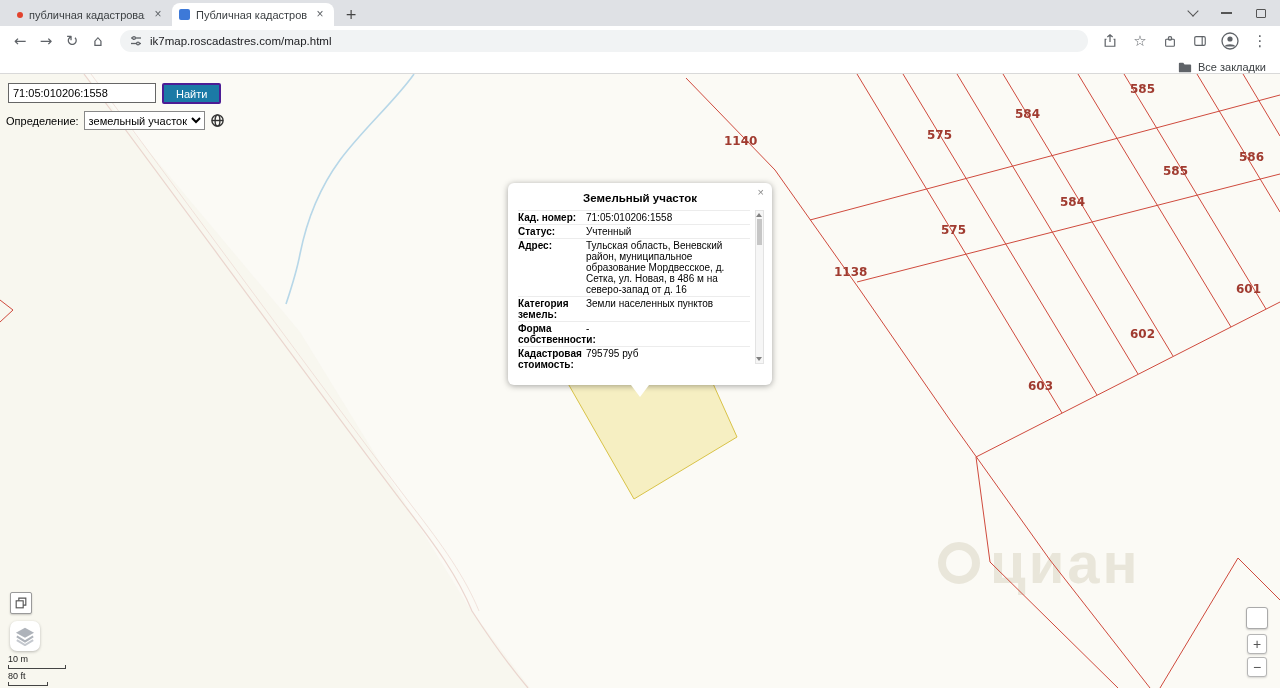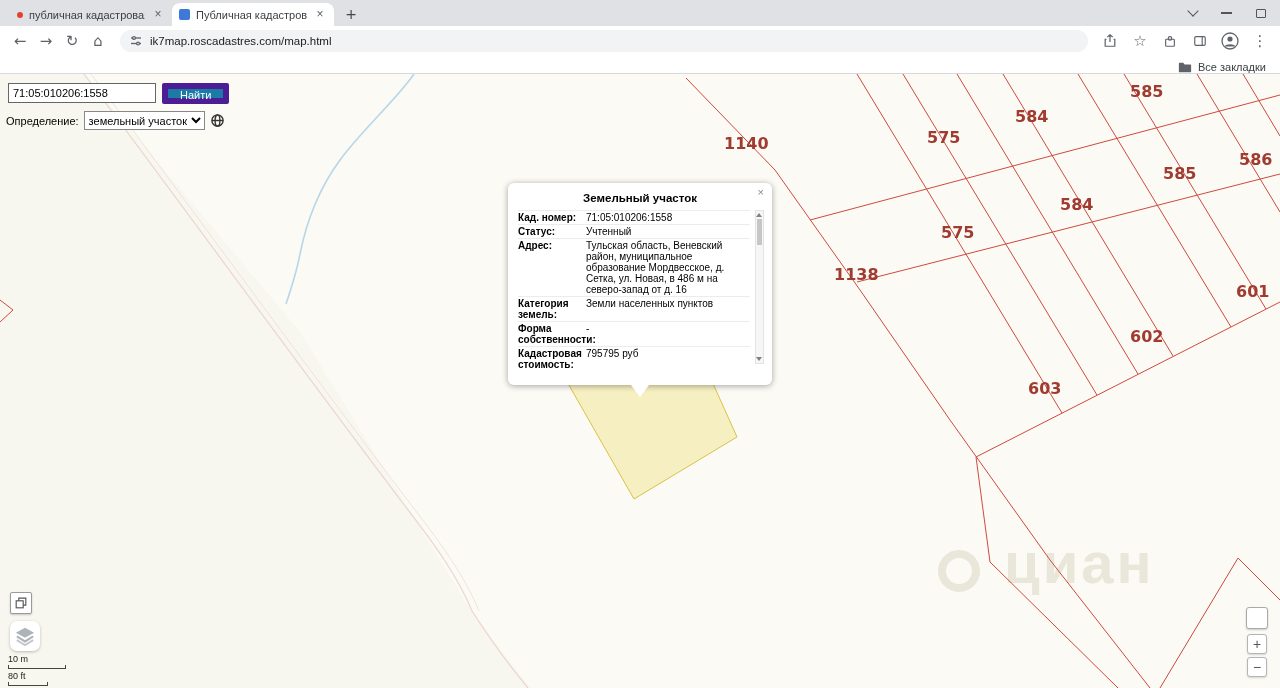--- a/index.html
+++ b/index.html
@@ -25,29 +25,29 @@
   .urlbar { flex:1; height:22px; background:#f1f3f4; border-radius:11px; display:flex; align-items:center; padding:0 10px; gap:8px; margin:0 8px; }
   .url { font-size:11.5px; color:#202124; }
   .toolicons { display:flex; align-items:center; gap:6px; }
   .avatar-btn { width:24px; height:24px; display:flex; align-items:center; justify-content:center; }
 
   .bookmarks { height:18px; background:#fff; border-bottom:1px solid #d9d9d9; display:flex; align-items:flex-end; justify-content:flex-end; padding-right:14px; gap:6px; font-size:11px; color:#3c4043; }
 
   
   .map { position:relative; width:1280px; height:614px; background:#fbfaf5; overflow:hidden; }
   .map svg.base { position:absolute; left:0; top:0; }
-  .maplabel { position:absolute; font-size:16px; font-weight:700; color:#a03b30; font-family:"DejaVu Sans",sans-serif; }
-
-  .watermark { position:absolute; left:938px; top:460px; display:flex; align-items:flex-end; gap:24px; }
+  .maplabel { position:absolute; font-size:12px; font-weight:700; color:#a03b30; font-family:"DejaVu Sans",sans-serif; }
+
+  .watermark { position:absolute; left:938px; top:460px; display:flex; align-items:center; gap:10px; }
   .wm-ring { width:42px; height:42px; border:8px solid #e9e6da; border-radius:50%; }
   .wm-text { font-size:58px; font-weight:700; color:#e9e6da; letter-spacing:3px; line-height:1; }
 
   .search-row { position:absolute; left:8px; top:9px; display:flex; gap:6px; }
   .search-input { width:148px; height:20px; border:1px solid #666; font-size:11px; padding:0 4px; background:#fff; }
-  .search-btn { height:21px; padding:0 12px; background:#1b7aa6; color:#fff; border:6px solid #4c1d95; font-size:11px; border-radius:2px; }
+  .search-btn { height:21px; padding:0 12px; background:#1b7aa6; color:#fff; border:2px solid #4c1d95; font-size:11px; border-radius:2px; }
   .def-row { position:absolute; left:6px; top:37px; display:flex; align-items:center; gap:5px; font-size:11px; color:#000; }
   .def-row select { font-size:11px; height:19px; border:1px solid #888; background:#fff; }
 
   .popup { position:absolute; left:508px; top:109px; width:264px; background:#fff; border-radius:6px; box-shadow:0 1px 6px rgba(0,0,0,.35); }
   .popup-title { font-size:11.5px; font-weight:700; text-align:center; padding:9px 0 6px; }
   .popup-close { position:absolute; top:3px; right:8px; font-size:11px; color:#8a8a8a; }
   .popup-body { position:relative; height:158px; overflow:hidden; margin:0 8px 17px 10px; }
   .rows { margin-right:14px; border-top:1px solid #ececec; }
   .prow { display:flex; border-bottom:1px solid #ececec; padding:1px 0; font-size:10px; line-height:11px; }
   .prow .lab { width:68px; font-weight:700; padding-right:4px; }

